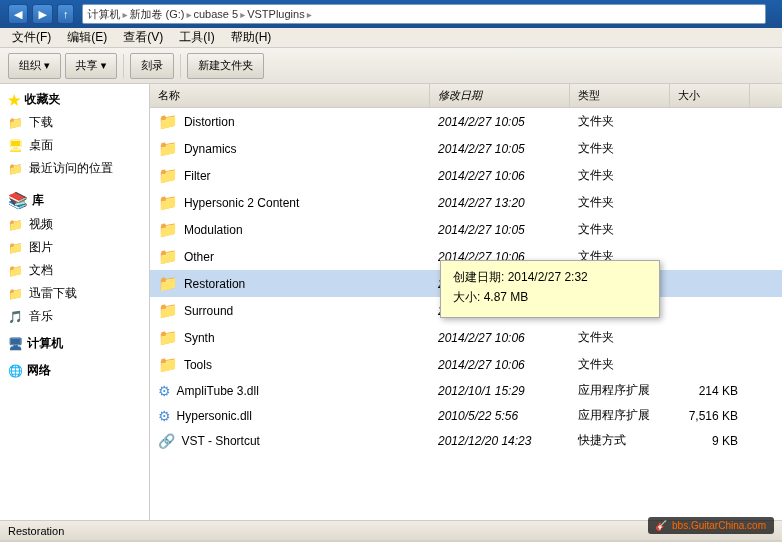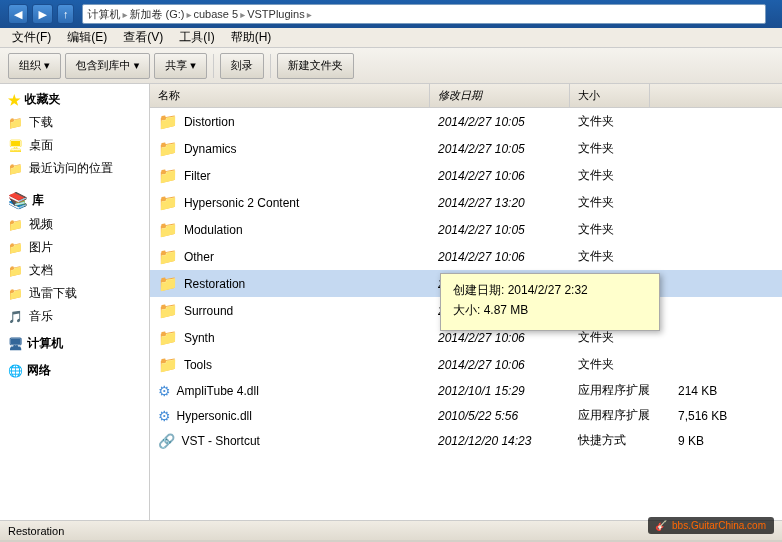--- a/index.html
+++ b/index.html
@@ -159,27 +159,27 @@
       align-items: center;
       padding: 2px 0;
       cursor: pointer;
       font-size: 12px;
     }
     .file-row.highlighted { background: #c5d9f1; }
     .file-cell { padding: 2px 8px; overflow: hidden; white-space: nowrap; }
     .file-cell.name { width: 280px; display: flex; align-items: center; gap: 6px; }
     .file-cell.date { width: 140px; font-style: italic; }
     .file-cell.type { width: 100px; }
-    .file-cell.size { width: 80px; text-align: left; padding-right: 12px; }
+    .file-cell.size { width: 80px; text-align: right; padding-right: 12px; }
 
     
     .tooltip {
       position: absolute;
       left: 290px;
-      top: 165px;
+      top: 152px;
       background: #ffffcc;
       border: 1px solid #aaa;
       padding: 8px 12px;
       box-shadow: 2px 2px 6px rgba(0,0,0,0.3);
       font-size: 12px;
       z-index: 100;
       min-width: 220px;
     }
     .tooltip-row { margin-bottom: 3px; }
 
@@ -234,23 +234,20 @@
   <span class="menu-item">文件(F)</span>
   <span class="menu-item">编辑(E)</span>
   <span class="menu-item">查看(V)</span>
   <span class="menu-item">工具(I)</span>
   <span class="menu-item">帮助(H)</span>
 </div>
 
 <div class="toolbar">
   <button class="toolbar-btn">
     <span>组织 ▾</span>
-  </button>
-  <button class="toolbar-btn">
-    <span>包含到库中 ▾</span>
   </button>
   <button class="toolbar-btn">
     <span>共享 ▾</span>
   </button>
   <div class="toolbar-sep"></div>
   <button class="toolbar-btn">
     <span>刻录</span>
   </button>
   <div class="toolbar-sep"></div>
   <button class="toolbar-btn">
@@ -323,20 +320,23 @@
   </div>
 
   <div class="file-list">
     <div class="file-list-header">
       <div class="col-header col-name">
         <span>名称</span>
       </div>
       <div class="col-header col-date">
         <span>修改日期</span>
       </div>
+      <div class="col-header col-type">
+        <span>类型</span>
+      </div>
       <div class="col-header col-size">
         <span>大小</span>
       </div>
     </div>
     <div class="file-rows">
 
       <div id="file-rows-container">
           <div class="file-row">
     <div class="file-cell name">
       <span style="color:#ffc83d;font-size:16px">📁</span>
@@ -423,21 +423,21 @@
       <span style="color:#ffc83d;font-size:16px">📁</span>
       <span>Tools</span>
     </div>
     <div class="file-cell date">2014/2/27 10:06</div>
     <div class="file-cell type">文件夹</div>
     <div class="file-cell size"></div>
   </div>
           <div class="file-row">
     <div class="file-cell name">
       <span style="color:#4a90d9;font-size:14px">⚙</span>
-      <span>AmpliTube 4.dll</span>
+      <span>AmpliTube 3.dll</span>
     </div>
     <div class="file-cell date">2012/10/1 15:29</div>
     <div class="file-cell type">应用程序扩展</div>
     <div class="file-cell size">214 KB</div>
   </div>
           <div class="file-row">
     <div class="file-cell name">
       <span style="color:#4a90d9;font-size:14px">⚙</span>
       <span>Hypersonic.dll</span>
     </div>

